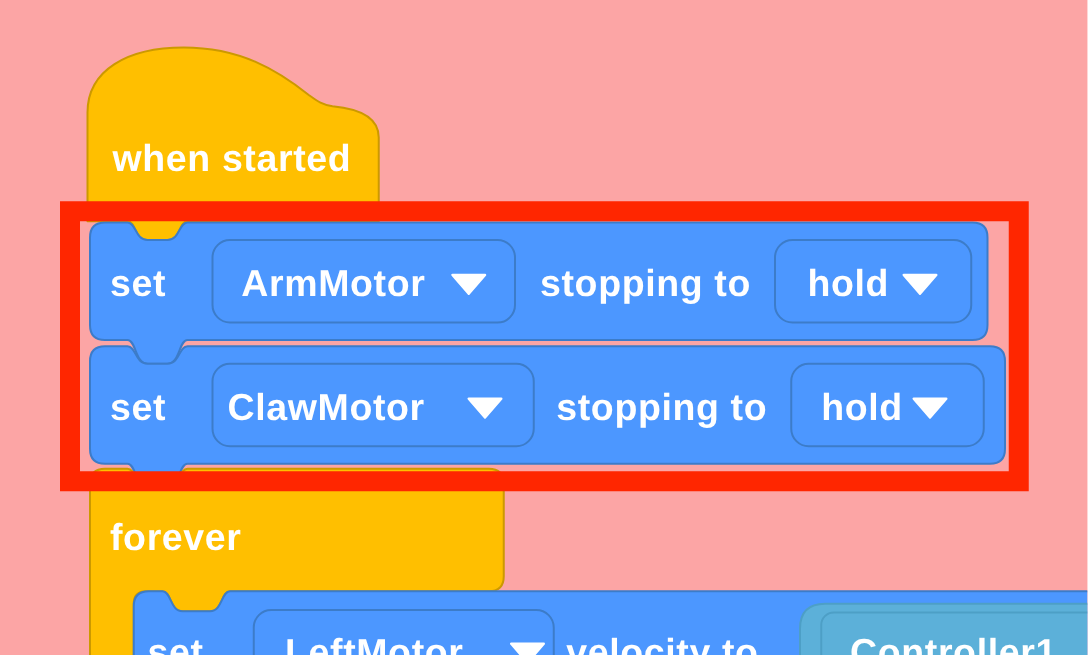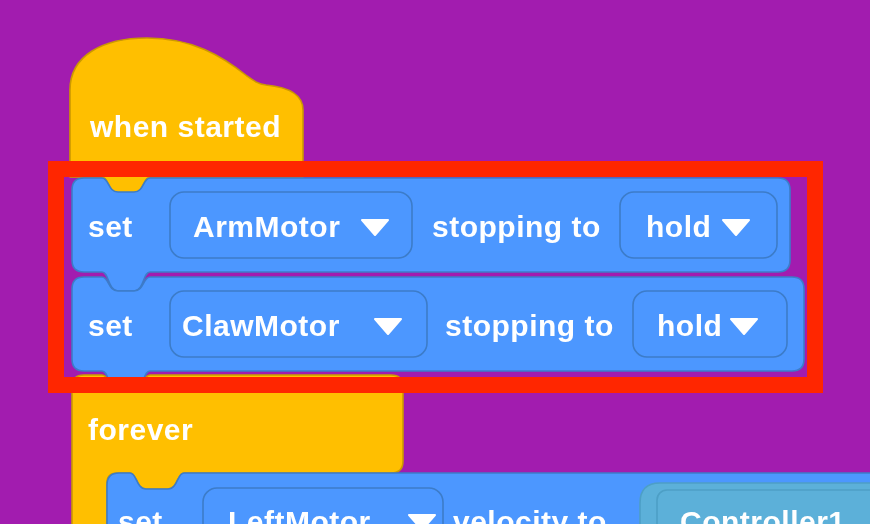--- a/index.html
+++ b/index.html
@@ -1,21 +1,21 @@
 <!DOCTYPE html>
 <html><head>
 <meta charset="utf-8">
 <style>
   html, body { margin: 0; padding: 0; background: #ffffff; }
   .stage {
     position: relative;
     width: 870px;
     height: 524px;
     overflow: hidden;
-    background: #a21caf;
+    background: #fca5a5;
     font-family: "Liberation Sans", sans-serif;
   }
   svg { display: block; }
   .blk-text {
     font-family: "Liberation Sans", sans-serif;
     font-weight: bold;
     font-size: 30px;
     letter-spacing: 0.5px;
     fill: #ffffff;
   }

